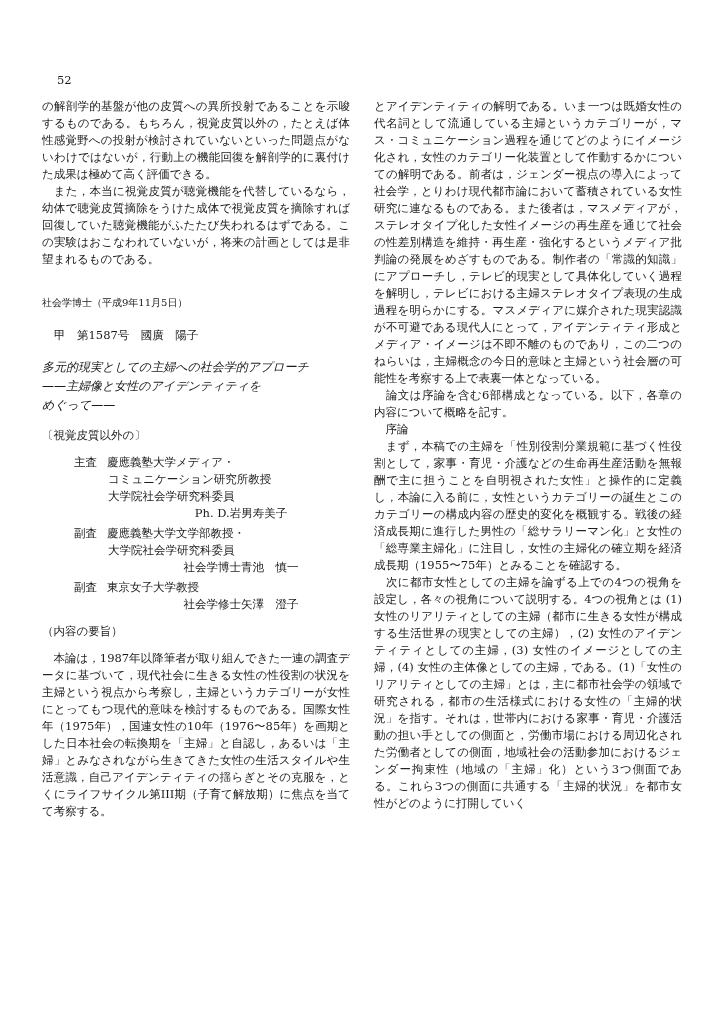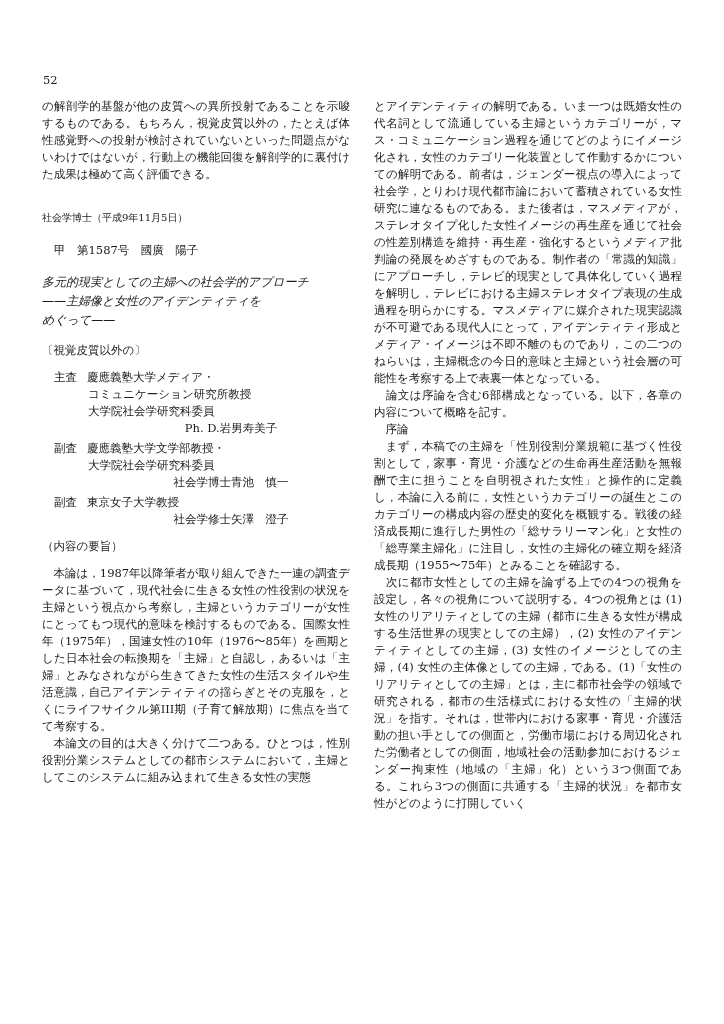--- a/index.html
+++ b/index.html
@@ -16,21 +16,21 @@
     color: #1a1a1a;
     font-family: "DejaVu Serif", "Liberation Serif", serif;
     font-size: 11.5px;
     line-height: 17px;
     box-sizing: border-box;
     overflow: hidden;
   }
   .page-number {
     position: absolute;
     top: 72px;
-    left: 43px;
+    left: 57px;
     font-size: 11.5px;
   }
   .columns {
     position: absolute;
     top: 98px;
     left: 42px;
     right: 42px;
     display: flex;
     gap: 24px;
   }
@@ -65,20 +65,21 @@
   .committee-heading {
     margin-top: 10px !important;
     margin-bottom: 10px !important;
   }
   .committee {
     padding-left: 12px;
     margin-bottom: 10px;
   }
   .member {
     margin-bottom: 3px;
+    margin-left: 20px;
   }
   .member-line1 {
     display: flex;
   }
   .member-role {
     flex: 0 0 auto;
     margin-right: 10px;
   }
   .member-affil-cont {
     padding-left: 34px;
@@ -100,20 +101,21 @@
 <body>
 
 <div class="page">
 
   <div class="page-number">52</div>
 
   <div class="columns">
 
     <div class="col">
       <p>の解剖学的基盤が他の皮質への異所投射であることを示唆するものである。もちろん，視覚皮質以外の，たとえば体性感覚野への投射が検討されていないといった問題点がないわけではないが，行動上の機能回復を解剖学的に裏付けた成果は極めて高く評価できる。</p>
+      <p>　また，本当に視覚皮質が聴覚機能を代替しているなら，幼体で聴覚皮質摘除をうけた成体で視覚皮質を摘除すれば回復していた聴覚機能がふたたび失われるはずである。この実験はおこなわれていないが，将来の計画としては是非望まれるものである。</p>
 
       <p class="degree-heading">社会学博士（平成9年11月5日）</p>
       <p class="degree-number">甲　第1587号　國廣　陽子</p>
 
       <div class="thesis-title">
         <p>多元的現実としての主婦への社会学的アプローチ</p>
         <p class="centered">——主婦像と女性のアイデンティティを</p>
         <p class="centered">めぐって——</p>
       </div>
 
@@ -157,21 +159,20 @@
             <span>社会学修士</span>
             <span>矢澤　澄子</span>
           </div>
         </div>
 
       </div>
 
       <p class="summary-heading centered">（内容の要旨）</p>
 
       <p>　本論は，1987年以降筆者が取り組んできた一連の調査データに基づいて，現代社会に生きる女性の性役割の状況を主婦という視点から考察し，主婦というカテゴリーが女性にとってもつ現代的意味を検討するものである。国際女性年（1975年），国連女性の10年（1976〜85年）を画期とした日本社会の転換期を「主婦」と自認し，あるいは「主婦」とみなされながら生きてきた女性の生活スタイルや生活意識，自己アイデンティティの揺らぎとその克服を，とくにライフサイクル第III期（子育て解放期）に焦点を当てて考察する。</p>
-      <p>　本論文の目的は大きく分けて二つある。ひとつは，性別役割分業システムとしての都市システムにおいて，主婦としてこのシステムに組み込まれて生きる女性の実態</p>
     </div>
 
     <div class="col">
       <p>とアイデンティティの解明である。いま一つは既婚女性の代名詞として流通している主婦というカテゴリーが，マス・コミュニケーション過程を通じてどのようにイメージ化され，女性のカテゴリー化装置として作動するかについての解明である。前者は，ジェンダー視点の導入によって社会学，とりわけ現代都市論において蓄積されている女性研究に連なるものである。また後者は，マスメディアが，ステレオタイプ化した女性イメージの再生産を通じて社会の性差別構造を維持・再生産・強化するというメディア批判論の発展をめざすものである。制作者の「常識的知識」にアプローチし，テレビ的現実として具体化していく過程を解明し，テレビにおける主婦ステレオタイプ表現の生成過程を明らかにする。マスメディアに媒介された現実認識が不可避である現代人にとって，アイデンティティ形成とメディア・イメージは不即不離のものであり，この二つのねらいは，主婦概念の今日的意味と主婦という社会層の可能性を考察する上で表裏一体となっている。</p>
       <p>　論文は序論を含む6部構成となっている。以下，各章の内容について概略を記す。</p>
       <p>　序論</p>
       <p>　まず，本稿での主婦を「性別役割分業規範に基づく性役割として，家事・育児・介護などの生命再生産活動を無報酬で主に担うことを自明視された女性」と操作的に定義し，本論に入る前に，女性というカテゴリーの誕生とこのカテゴリーの構成内容の歴史的変化を概観する。戦後の経済成長期に進行した男性の「総サラリーマン化」と女性の「総専業主婦化」に注目し，女性の主婦化の確立期を経済成長期（1955〜75年）とみることを確認する。</p>
       <p>　次に都市女性としての主婦を論ずる上での4つの視角を設定し，各々の視角について説明する。4つの視角とは (1) 女性のリアリティとしての主婦（都市に生きる女性が構成する生活世界の現実としての主婦），(2) 女性のアイデンティティとしての主婦，(3) 女性のイメージとしての主婦，(4) 女性の主体像としての主婦，である。(1)「女性のリアリティとしての主婦」とは，主に都市社会学の領域で研究される，都市の生活様式における女性の「主婦的状況」を指す。それは，世帯内における家事・育児・介護活動の担い手としての側面と，労働市場における周辺化された労働者としての側面，地域社会の活動参加におけるジェンダー拘束性（地域の「主婦」化）という3つ側面である。これら3つの側面に共通する「主婦的状況」を都市女性がどのように打開していく</p>
     </div>
 

